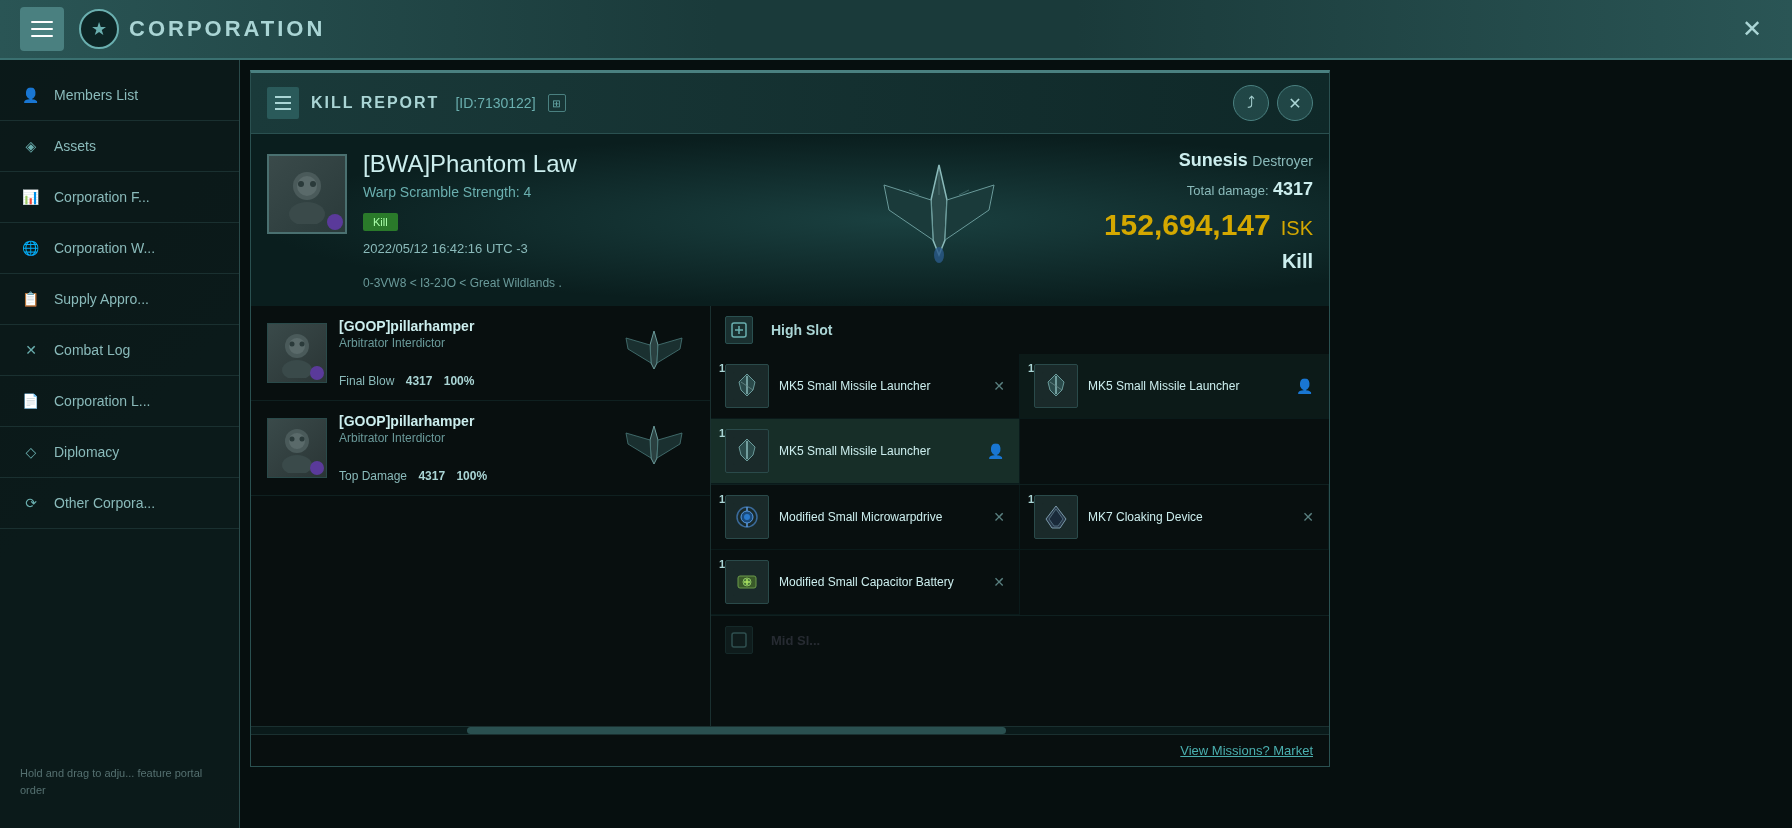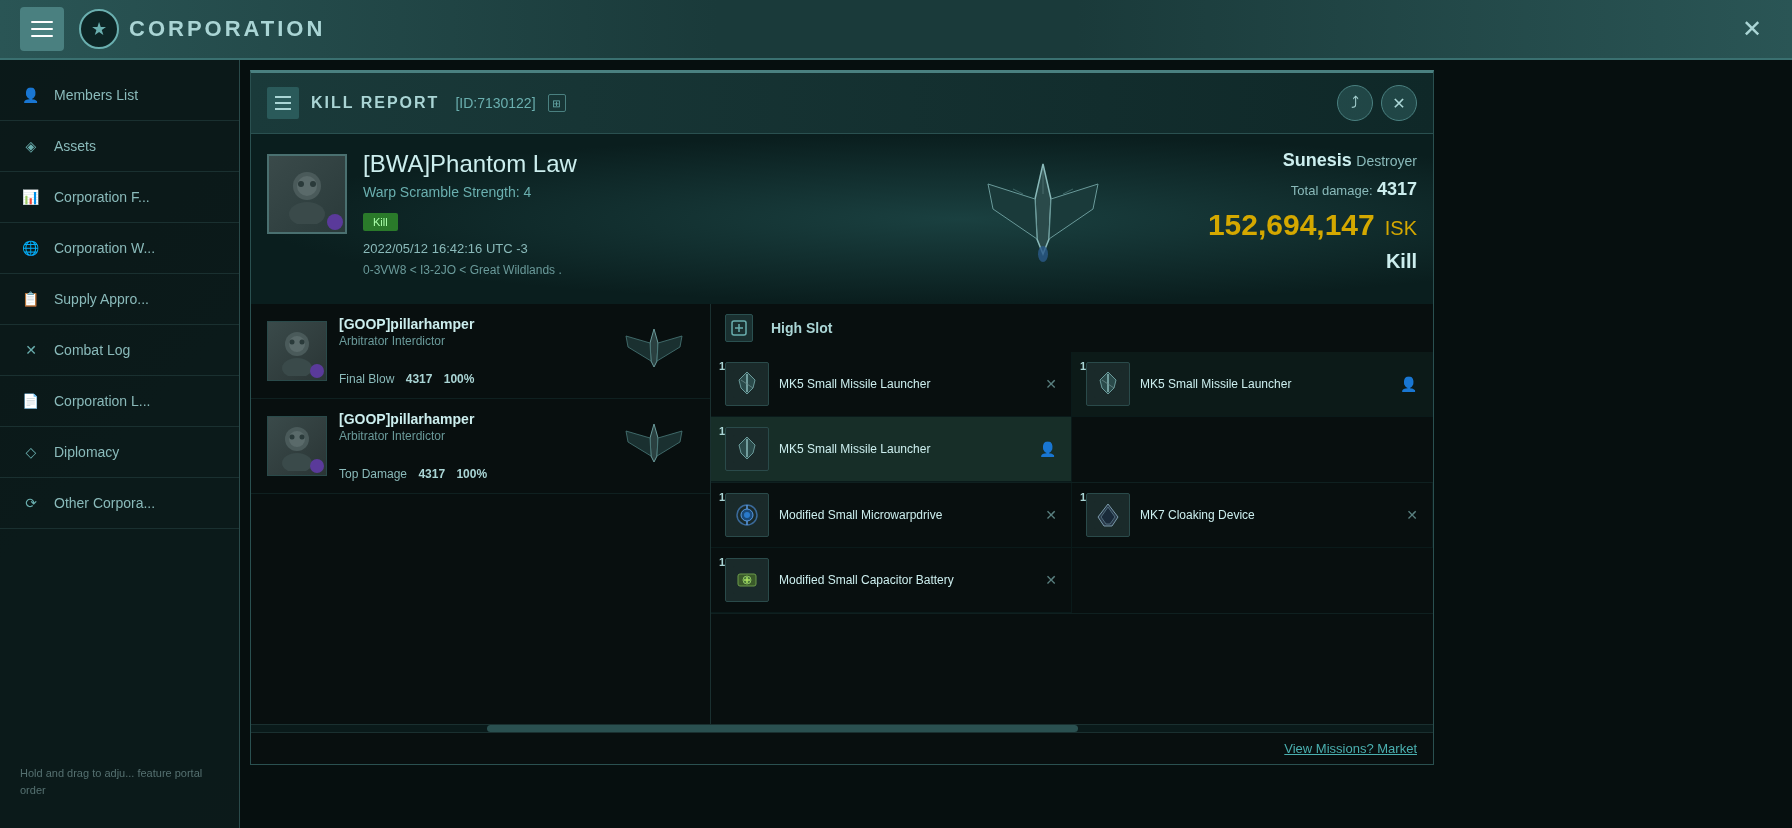--- a/index.html
+++ b/index.html
@@ -133,21 +133,21 @@
       position: absolute;
       top: 0; left: 0; right: 0; bottom: 0;
       background: rgba(0,0,0,0.5);
       display: flex;
       align-items: flex-start;
       justify-content: flex-start;
       padding: 10px;
     }
 
     .kill-report-modal {
-      width: 1184px;
+      width: 1080px;
       background: #5eead4;
       border: 1px solid #2a5050;
       border-top: 3px solid #4a8080;
       position: relative;
     }
 
     
     .modal-header-bar {
       display: flex;
       align-items: center;
@@ -288,21 +288,21 @@
     }
 
     .kill-datetime {
       color: #8ababa;
       font-size: 13px;
     }
 
     .kill-location {
       color: #6a9a9a;
       font-size: 12px;
-      margin-top: 7px;
+      margin-top: 20px;
     }
 
     
     .ship-viz {
       width: 340px;
       position: relative;
       z-index: 1;
       display: flex;
       align-items: center;
       justify-content: center;
@@ -928,20 +928,30 @@
                     <line x1="18" y1="15" x2="18" y2="21" stroke="#aae060" stroke-width="1.5"></line>
                     <line x1="15" y1="18" x2="21" y2="18" stroke="#aae060" stroke-width="1.5"></line>
                   </svg>
                 </div>
                 <span class="item-name">Modified Small Capacitor Battery</span>
                 <span class="item-close">✕</span>
               </div>
             </div>
           </div>
 
+          <div class="slot-section" style="height: 30px; opacity: 0.4;">
+            <div class="slot-header">
+              <div class="slot-icon">
+                <svg width="18" height="18" viewBox="0 0 18 18">
+                  <rect x="2" y="2" width="14" height="14" rx="2" fill="none" stroke="#6aafaf" stroke-width="1.5"></rect>
+                </svg>
+              </div>
+              <span class="slot-title" style="color: #556; font-size:13px;">Mid Sl...</span>
+            </div>
+          </div>
 
         </div>
       </div>
 
       <div class="modal-scrollbar">
         <div class="modal-scrollbar-thumb"></div>
       </div>
 
       <div class="modal-bottom-bar">
         <span class="view-missions-link">View Missions? Market</span>

